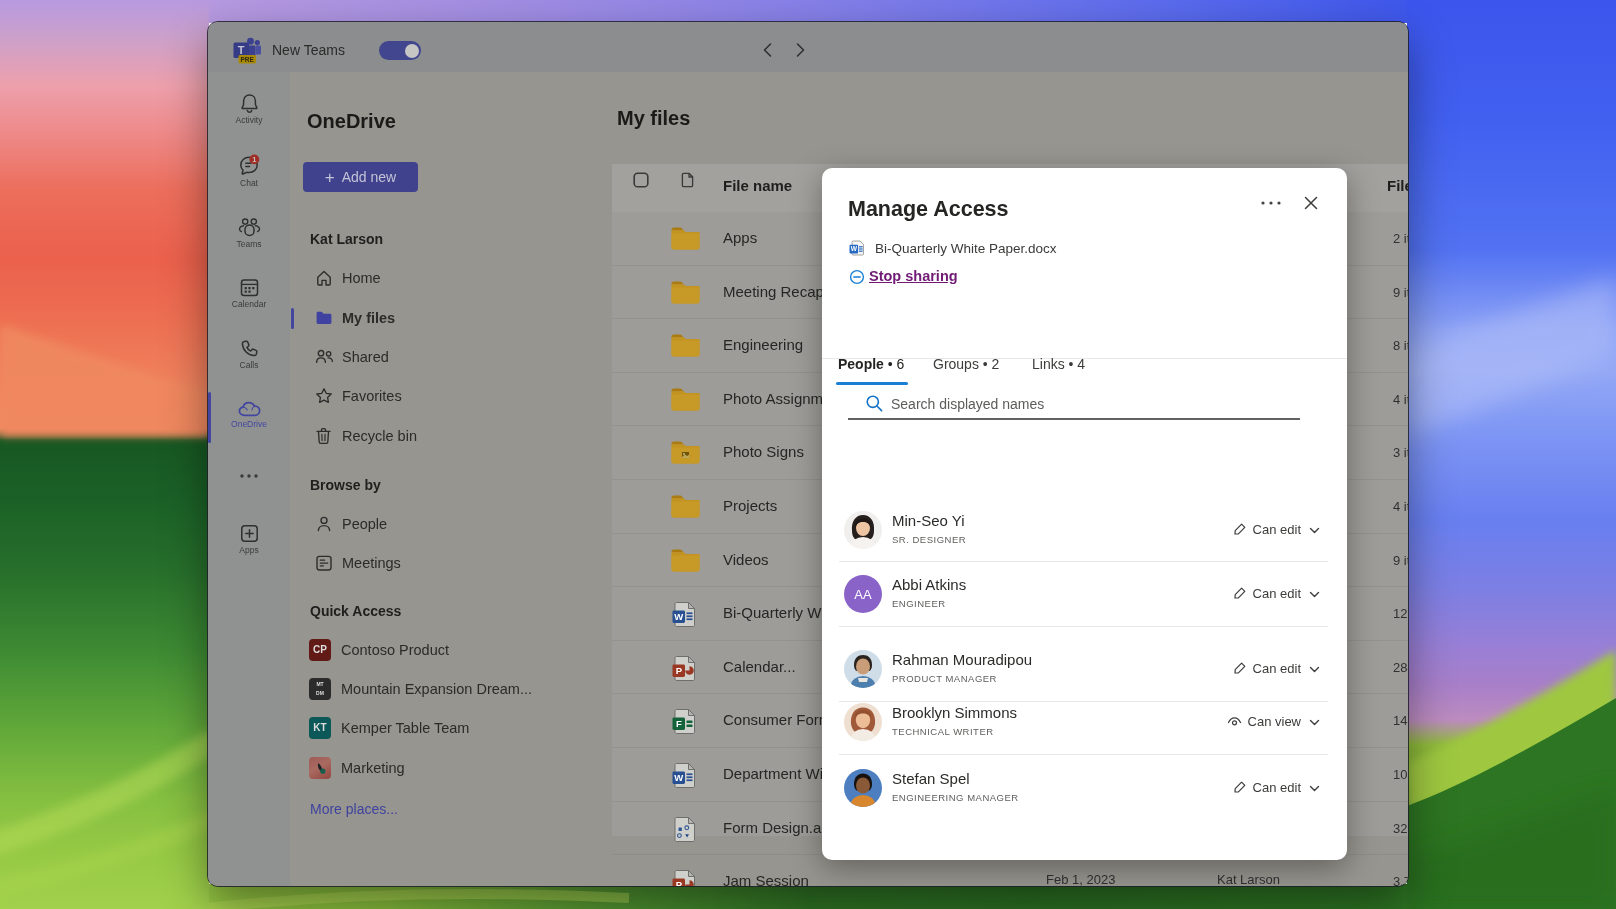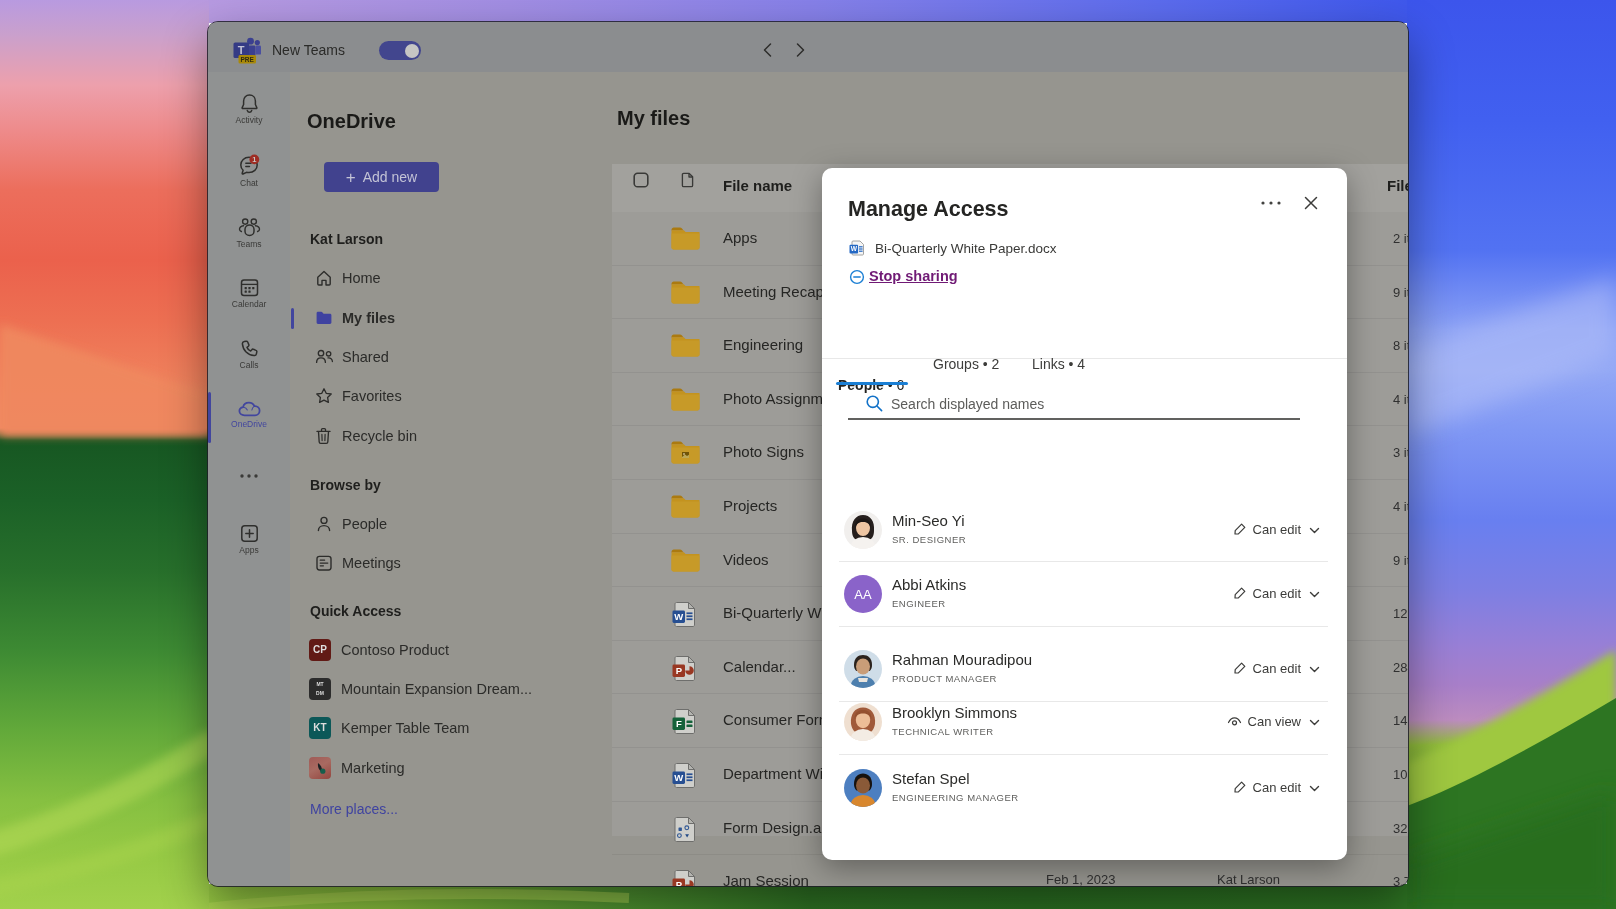--- a/index.html
+++ b/index.html
@@ -54,21 +54,21 @@
   .ri{position:absolute;width:82px;text-align:center;}
   .ri svg{display:block;margin:0 auto;}
   .ri .lbl{display:block;font-size:8.5px;color:#3a3a38;margin-top:1px;}
   .ri.active .lbl{color:#42469e;}
   #rail-ind{left:0px;width:3px;height:51px;background:#42469e;border-radius:2px;}
   
   .pitem{position:absolute;height:22px;line-height:22px;font-size:14.5px;color:#2b2b29;white-space:nowrap;}
   .pitem svg{position:absolute;top:2px;}
   .phead{position:absolute;font-size:14px;font-weight:bold;color:#1f1f1d;white-space:nowrap;}
   #addnew{left:95px;top:140px;width:115px;height:30px;border-radius:4px;background:#41428e;
-    color:#c3c3d6;font-size:14px;text-align:center;line-height:30px;margin-left:21px;}
+    color:#c3c3d6;font-size:14px;text-align:center;line-height:30px;}
   #addnew span{font-size:17px;font-weight:400;position:relative;top:1px;margin-right:7px;}
   .qicon{position:absolute;left:-32px;top:0px;width:22px;height:22px;border-radius:4px;
     font-size:10px;font-weight:bold;color:#dddddd;text-align:center;line-height:22px;}
   #pl-ind{left:83px;top:286px;width:3px;height:21px;background:#42469e;border-radius:2px;}
   
   #myfiles-h{left:409px;top:85px;font-size:20px;font-weight:bold;color:#1a1a18;}
   .frow{position:absolute;left:404px;width:796px;height:53.6px;}
   .frow .sep{position:absolute;left:0;bottom:0;width:100%;height:1px;background:rgba(0,0,0,.06);}
   .ficon{position:absolute;left:58px;top:13px;}
   .fname{position:absolute;left:111px;top:17px;font-size:15px;color:#262624;white-space:nowrap;}
@@ -458,21 +458,21 @@
         <rect x="11" y="9.4" width="3.6" height="1.2" fill="#2468c4"></rect>
         <rect x="11" y="11.6" width="3.6" height="1.2" fill="#2468c4"></rect>
       </svg>
       <div class="d" style="left:53px;top:73px;font-size:13.5px;color:#3a3a38;">Bi-Quarterly White Paper.docx</div>
       <svg class="d" style="left:27px;top:101px" width="16" height="16" viewBox="0 0 16 16">
         <circle cx="8" cy="8" r="6.4" fill="none" stroke="#1b7fd4" stroke-width="1.4"></circle>
         <path d="M4.8 8 L11.2 8" stroke="#1b7fd4" stroke-width="1.4" stroke-linecap="round"></path>
       </svg>
       <div class="d" style="left:47px;top:100px;font-size:14.5px;font-weight:bold;color:#701a75;text-decoration:underline;">Stop sharing</div>
       <div class="d" style="left:0;top:190px;width:525px;height:1px;background:rgba(0,0,0,.09);"></div>
-      <div class="d" style="left:16px;top:188px;font-size:14px;font-weight:bold;color:#232321;margin-top:21px;">People <span style="font-weight:normal">• 6</span></div>
+      <div class="d" style="left:16px;top:188px;font-size:14px;font-weight:bold;color:#232321;">People <span style="font-weight:normal">• 6</span></div>
       <div class="d" style="left:111px;top:188px;font-size:14px;color:#3c3c3a;">Groups • 2</div>
       <div class="d" style="left:210px;top:188px;font-size:14px;color:#3c3c3a;">Links • 4</div>
       <div class="d" style="left:14px;top:214px;width:72px;height:3px;border-radius:2px;background:#1b7fd4;"></div>
       <svg class="d" style="left:43px;top:226px" width="19" height="19" viewBox="0 0 19 19">
         <circle cx="7.8" cy="7.8" r="5.6" stroke="#1272c8" stroke-width="1.6" fill="none"></circle>
         <path d="M12.2 12.2 L16.6 16.6" stroke="#1272c8" stroke-width="1.6" stroke-linecap="round"></path>
       </svg>
       <div class="d" style="left:69px;top:228px;font-size:14px;color:#5c5c5a;">Search displayed names</div>
       <div class="d" style="left:26px;top:250px;width:452px;height:1.5px;background:#61615f;"></div>
 

